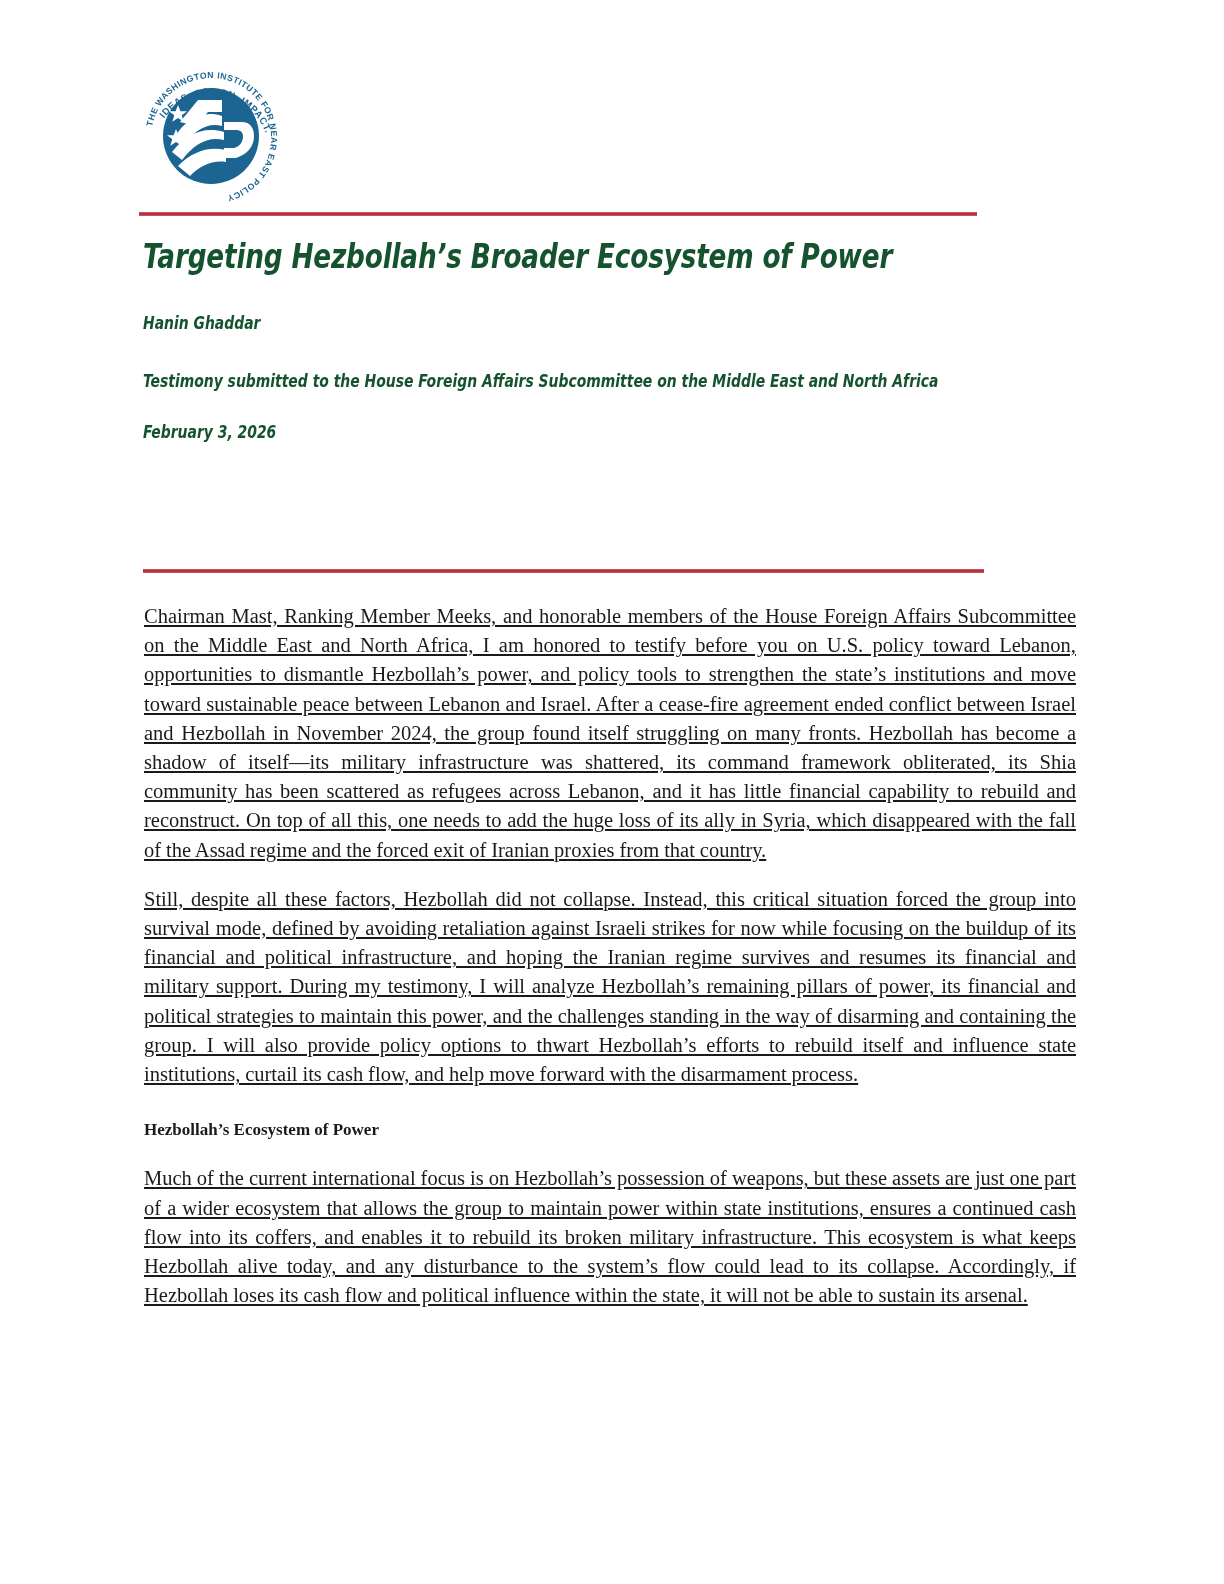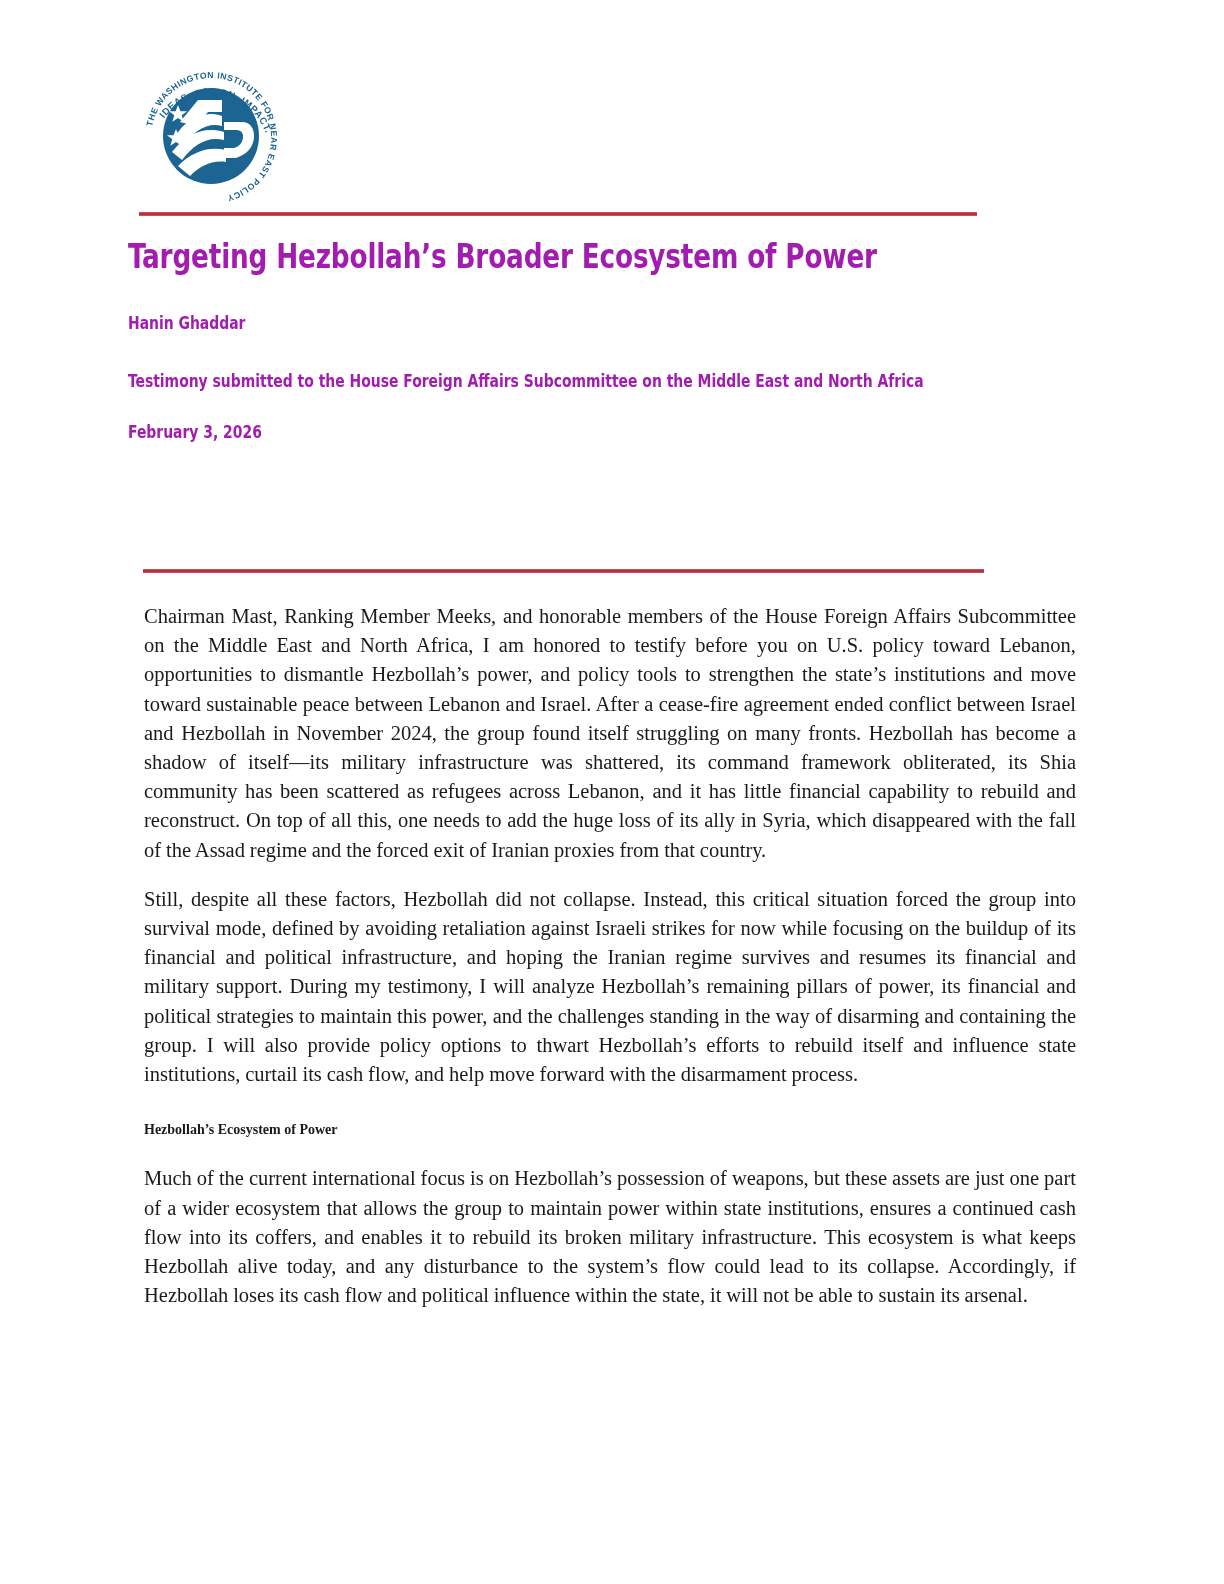--- a/index.html
+++ b/index.html
@@ -58,26 +58,27 @@
   }
   .rule-mid {
     left: 143px;
     top: 569px;
     width: 841px;
   }
 
   
   .navy-block {
     position: absolute;
-    left: 128px;
+    left: 143px;
     top: 236px;
     width: 960px;
-    color: #a21caf;
+    color: #14532d;
     font-family: "DejaVu Sans Condensed", "Liberation Sans Narrow", "Liberation Sans", sans-serif;
     font-stretch: condensed;
+    font-style: italic;
   }
   .doc-title {
     font-size: 34px;
     line-height: 40px;
     font-weight: 700;
     letter-spacing: -0.2px;
     margin: 0 0 0 0;
     transform: scaleX(0.86);
     transform-origin: left center;
     white-space: nowrap;
@@ -131,24 +132,25 @@
   }
   .para {
     font-size: 20.5px;
     line-height: 29.2px;
     text-align: justify;
     text-justify: inter-word;
     margin: 0 0 20px 0;
     hyphens: auto;
     -webkit-hyphens: auto;
     word-spacing: -0.2px;
+    text-decoration: underline;
   }
   .para:last-child { margin-bottom: 4px; }
   .subhead {
-    font-size: 14px;
+    font-size: 17px;
     line-height: 29.2px;
     font-weight: 700;
     margin: 26px 0 20px 0;
   }
 </style>
 </head>
 <body>
 
 <div class="page">
 

